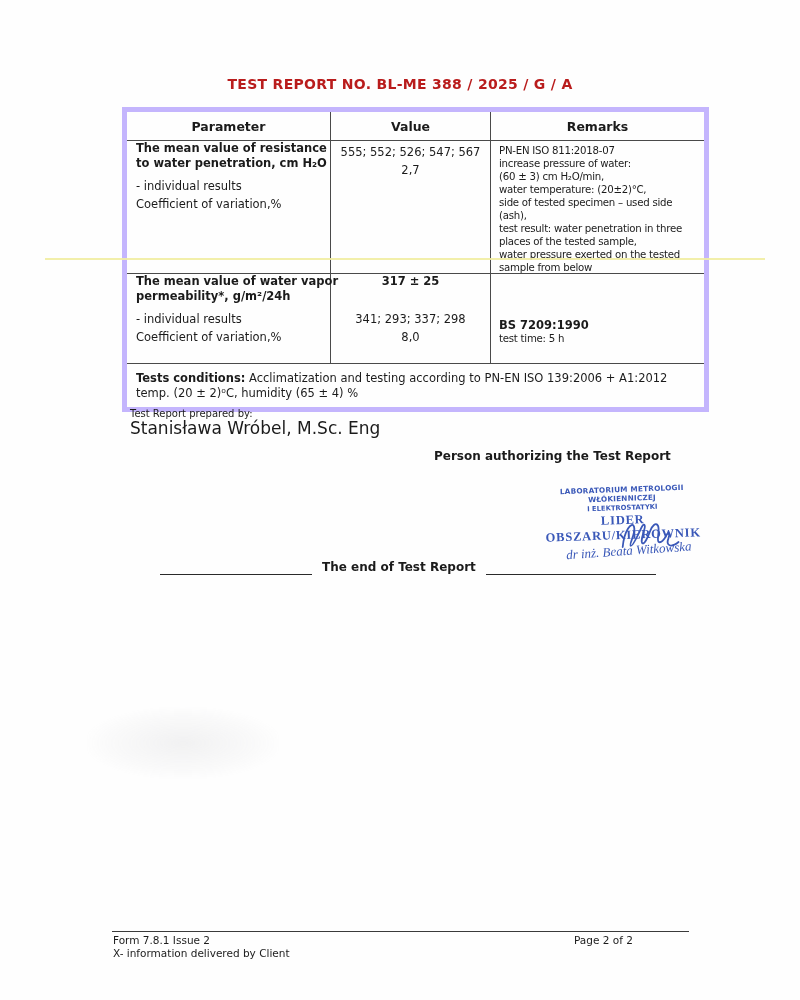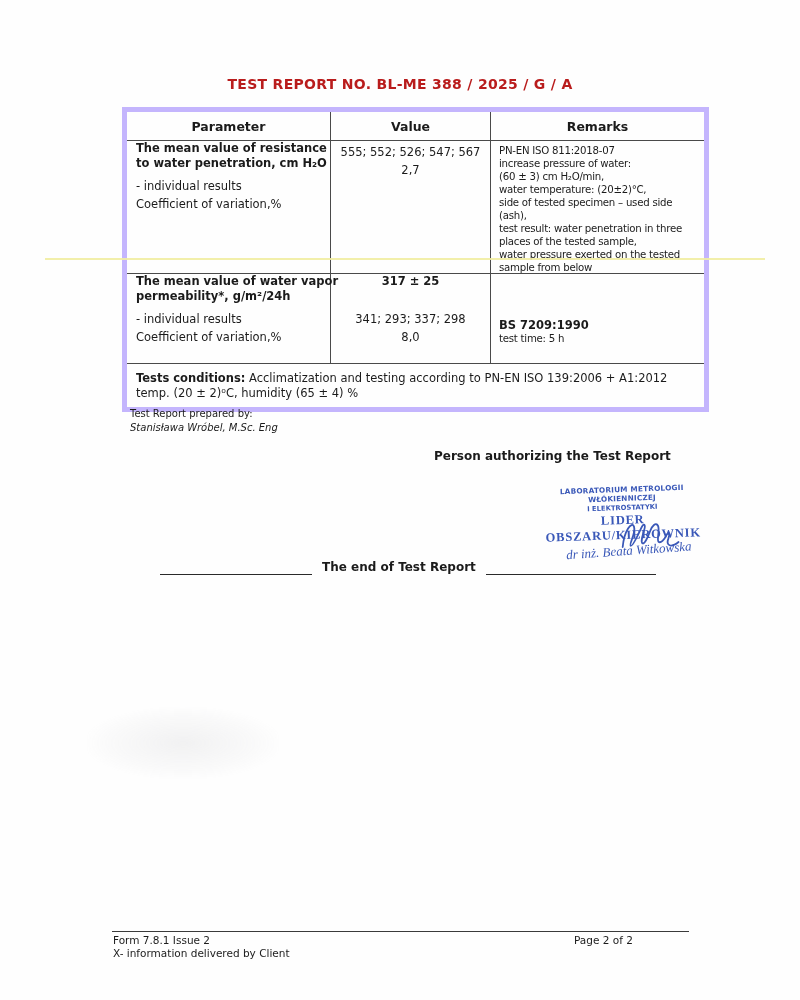--- a/index.html
+++ b/index.html
@@ -45,21 +45,21 @@
   .r2pad { padding-top:6px;margin-top:39px; }
   .condrow { height:44px;align-items:flex-end; }
   .condcell {
     width:100%; padding:6px 9px; font-size:11.5px; line-height:15px;
     white-space:pre-line;
   }
   .condcell .cb { font-weight:bold; }
   
   .prepared { position:absolute; left:130px; top:407px; }
   .prepared .pb { font-weight:normal; font-size:10px; line-height:14px; }
-  .prepared .pn { font-size:10px; line-height:14px;font-style:italic; }
+  .prepared .pn { font-size:17px; line-height:14px; }
   .authorizing {
     position:absolute; left:434px; top:449px;
     font-weight:bold; font-size:12px;
   }
   
   .stamp {
     position:absolute; left:526px; top:485px; width:194px; height:84px;
     transform:rotate(-2deg); text-align:center;
   }
   .stamp .s1 { font-size:7.3px; font-weight:bold; letter-spacing:0.2px; }

